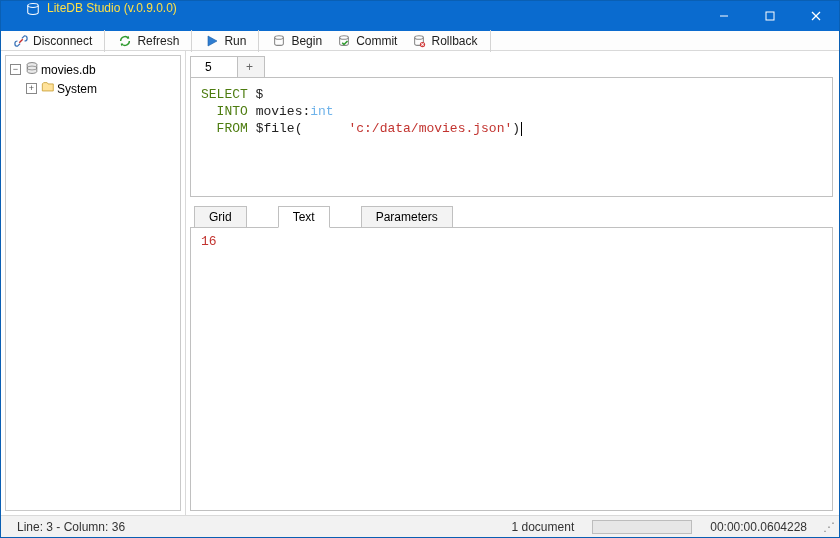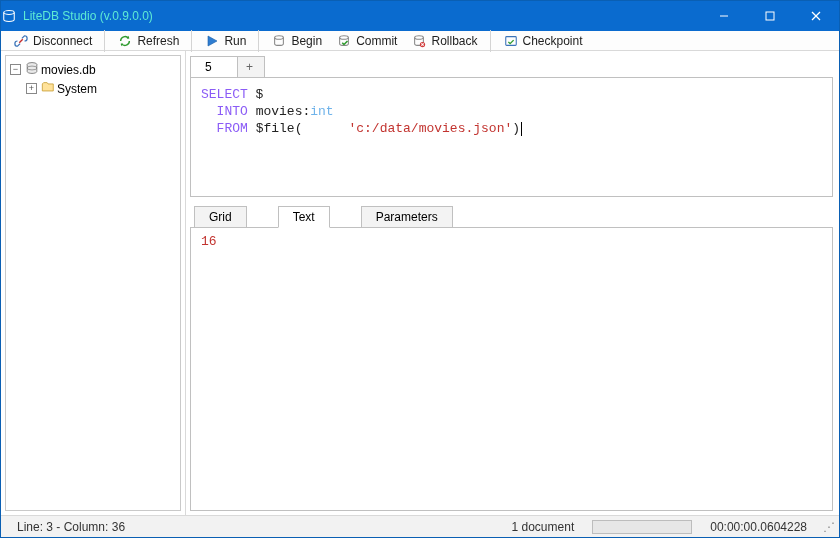--- a/index.html
+++ b/index.html
@@ -1,39 +1,39 @@
 <!DOCTYPE html>
 <html><head>
 <meta charset="utf-8">
 <style>
   * { box-sizing: border-box; margin: 0; padding: 0; }
   html, body { width: 840px; height: 538px; font-family: "Segoe UI", Tahoma, sans-serif; font-size: 12px; overflow: hidden; background: #fff; }
   .window { width: 840px; height: 538px; display: flex; flex-direction: column; border: 1px solid #0a5fb3; }
-  .titlebar { height: 30px; background: #0a6bcf; color: #5eead4; display: flex; align-items: center; padding-left: 0; }
+  .titlebar { height: 30px; background: #0a6bcf; color: #fde047; display: flex; padding-left: 24px; }
   .titlebar .app-icon { width: 16px; height: 16px; margin-right: 6px; display:inline-flex; align-items:center; justify-content:center;}
   .titlebar .title { font-size: 12px; flex: 1; }
   .win-btns { display: flex; height: 100%; }
   .win-btn { width: 46px; display:flex; align-items:center; justify-content:center; color:#fff; }
   .win-btn svg { stroke:#fff; }
   .toolbar { height: 20px; background: #fdfdfd; border-bottom: 1px solid #d9d9d9; display: flex; align-items: center; padding: 0 6px; gap: 2px; }
   .tb-sep { width:1px; height:22px; background:#d4d4d4; margin:0 4px;}
   .tb-btn { display:flex; align-items:center; gap:4px; padding:3px 6px; border-radius:2px; color:#222; cursor:default;}
   .tb-btn .ico { width:16px; height:16px; display:inline-flex; align-items:center; justify-content:center;}
   .body { flex: 1; display: flex; min-height:0;}
   .sidebar { width: 185px; border-right:1px solid #d9d9d9; display:flex; flex-direction:column; padding:4px;}
   .tree-box { flex:1; border:1px solid #c9c9c9; background:#fff; padding:4px 2px; overflow:auto;}
   .tree-item { display:flex; align-items:center; gap:2px; padding:1px 2px; font-size:12px;}
   .tree-item.child { padding-left: 18px;}
   .exp { width:11px; height:11px; border:1px solid #888; display:inline-flex; align-items:center; justify-content:center; font-size:9px; line-height:1; color:#555; background:#fff; margin-right:2px;}
   .main { flex:1; display:flex; flex-direction:column; padding:4px 6px 4px 4px; min-width:0;}
   .qtabs { height:22px; display:flex; align-items:flex-end; }
   .qtab { min-width:48px; padding:3px 14px; border:1px solid #c0c0c0; border-bottom:1px solid #c0c0c0; background:#fff; font-size:12px; position:relative; top:1px; margin-right:-1px;}
   .qtab.add { min-width:28px; padding:3px 8px; color:#666; background:#f3f3f3;}
   .editor { border:1px solid #c0c0c0; background:#fff; height:120px; padding:8px 10px; font-family: Consolas, "Courier New", monospace; font-size:13px; line-height:17px; white-space:pre; overflow:auto; color:#222;}
-  .kw { color:#8b5cf6; }
+  .kw { color:#4d7c0f; }
   .ty { color:#6fb3ea; }
   .str { color:#c2332f;margin-left:46px; }
   .caret { display:inline-block; width:1px; height:14px; background:#000; vertical-align:middle; margin-left:1px;}
   .gap { height:8px;}
   .rtabs { height:22px; display:flex; align-items:flex-end; padding-left:4px;gap:32px;}
   .rtab { padding:3px 14px; border:1px solid #c0c0c0; background:#f3f3f3; font-size:12px; position:relative; top:1px; margin-right:-1px;}
   .rtab.active { background:#fff; border-bottom:1px solid #fff;}
   .results { flex:1; border:1px solid #c0c0c0; background:#fff; padding:6px 10px; font-family: Consolas, "Courier New", monospace; font-size:13px; overflow:auto;}
   .results .num { color:#c2332f; }
   .statusbar { height:22px; background:#f2f2f2; border-top:1px solid #d9d9d9; display:flex; align-items:center; font-size:12px; color:#333; padding:0 6px;}
@@ -132,29 +132,20 @@
             <ellipse cx="8" cy="4" rx="5" ry="2" fill="none" stroke="#888" stroke-width="1.2"></ellipse>
             <path d="M3 4v7c0 1.1 2.2 2 5 2s5-.9 5-2V4" fill="none" stroke="#888" stroke-width="1.2"></path>
             <circle cx="12" cy="12" r="3" fill="#d23b3b"></circle>
             <line x1="10.7" y1="10.7" x2="13.3" y2="13.3" stroke="#fff" stroke-width="1.2"></line>
             <line x1="13.3" y1="10.7" x2="10.7" y2="13.3" stroke="#fff" stroke-width="1.2"></line>
           </svg>
         </span>
       <span>Rollback</span>
     </div>
     <div class="tb-sep"></div>
-    <div class="tb-btn">
-      <span class="ico">
-          <svg width="14" height="14" viewBox="0 0 16 16">
-            <rect x="2" y="3" width="12" height="10" rx="1" fill="none" stroke="#3a73b8" stroke-width="1.2"></rect>
-            <path d="M5 9l2 2 4-4" stroke="#2e9a2e" fill="none" stroke-width="1.6"></path>
-          </svg>
-        </span>
-      <span>Checkpoint</span>
-    </div>
   </div>
 
   <div class="body">
     <div class="sidebar">
       <div class="tree-box">
         <div class="tree-item">
           <span class="exp">−</span>
           <span class="ico"><svg width="14" height="14" viewBox="0 0 16 16">
                 <ellipse cx="8" cy="4" rx="5.5" ry="2.2" fill="#eaeaea" stroke="#777" stroke-width="1"></ellipse>
                 <path d="M2.5 4v8c0 1.2 2.5 2.2 5.5 2.2s5.5-1 5.5-2.2V4" fill="#eaeaea" stroke="#777" stroke-width="1"></path>

